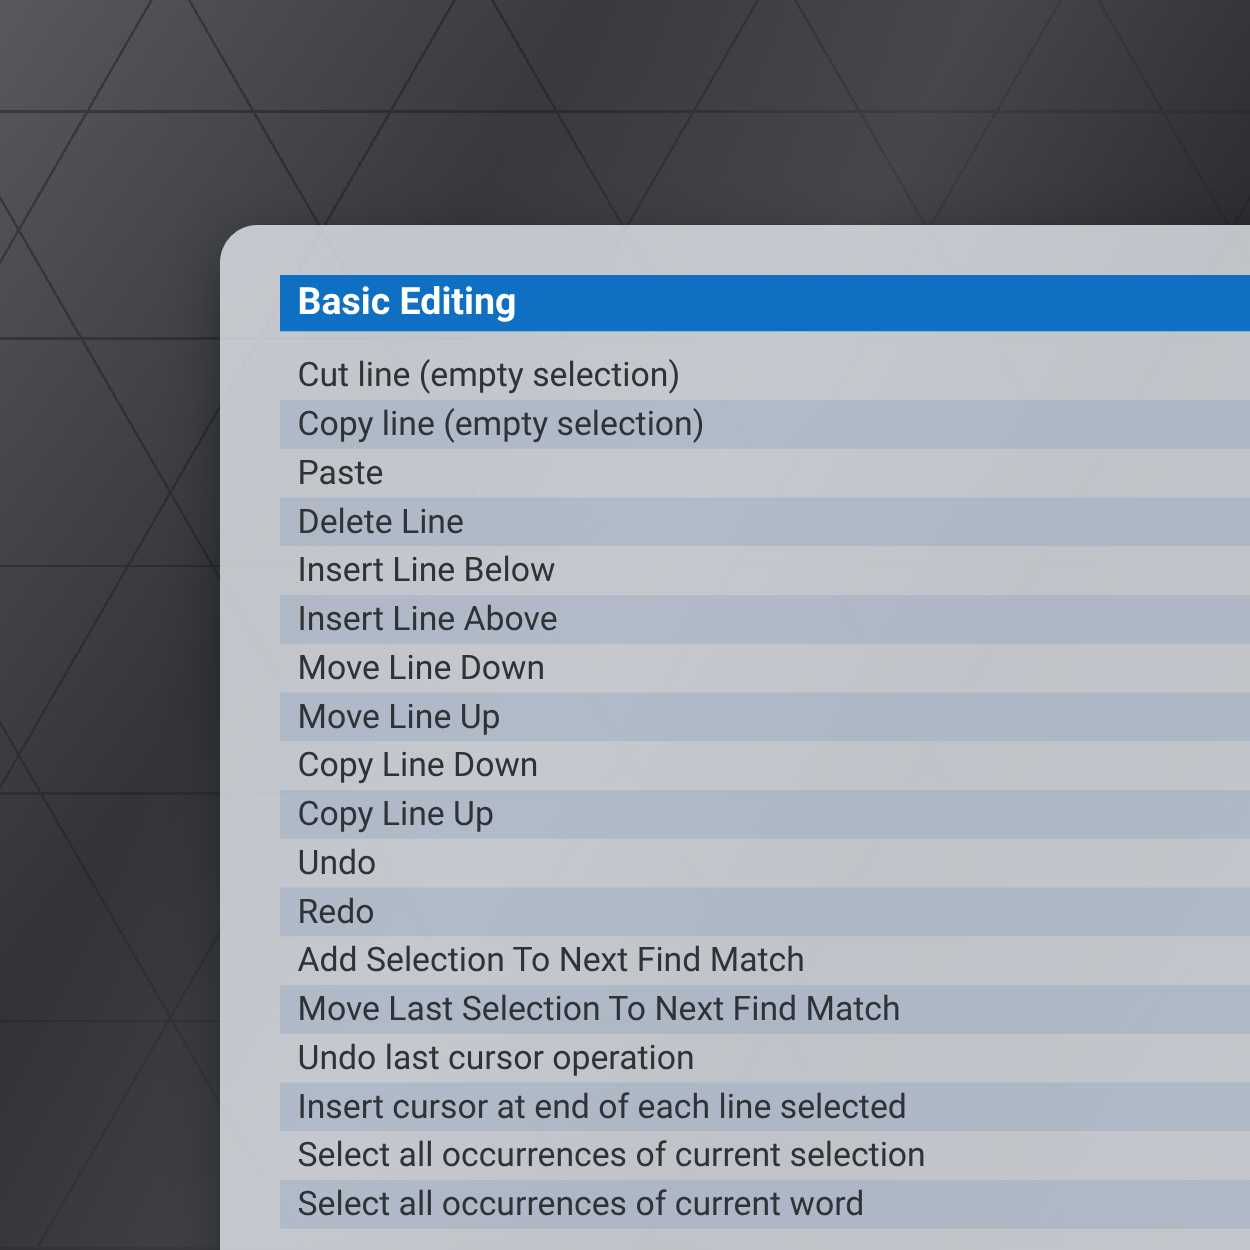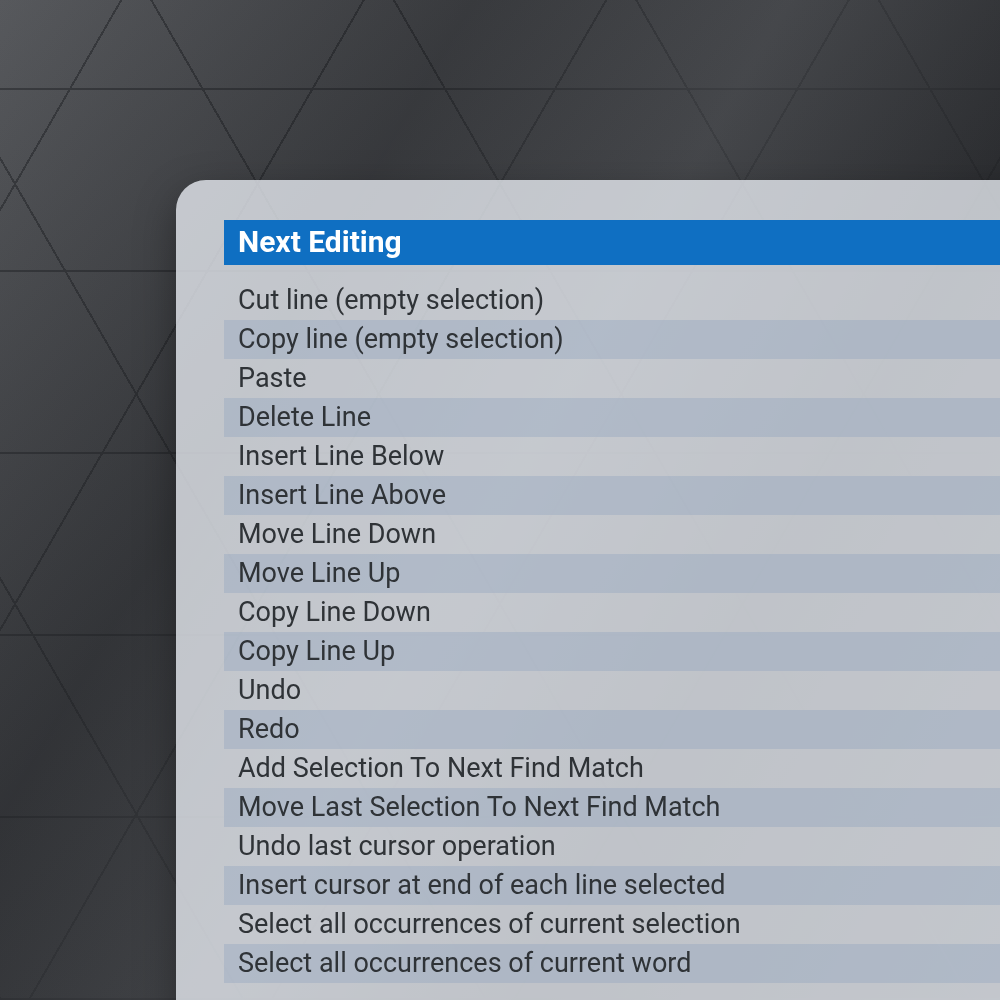--- a/index.html
+++ b/index.html
@@ -49,21 +49,21 @@
   .row.alt{background:rgba(140,160,190,0.35);}
   .row .lbl{flex:1;}
 </style>
 </head>
 <body>
 
 <div class="bg"></div>
 
 <div class="panel">
   <div class="headerbar">
-    <span>Next Editing</span>
+    <span>Basic Editing</span>
   </div>
   <div class="rows" id="rows">
       <div class="row">
         <span class="lbl">Cut line (empty selection)</span>
       </div>
       <div class="row alt">
         <span class="lbl">Copy line (empty selection)</span>
       </div>
       <div class="row">
         <span class="lbl">Paste</span>

